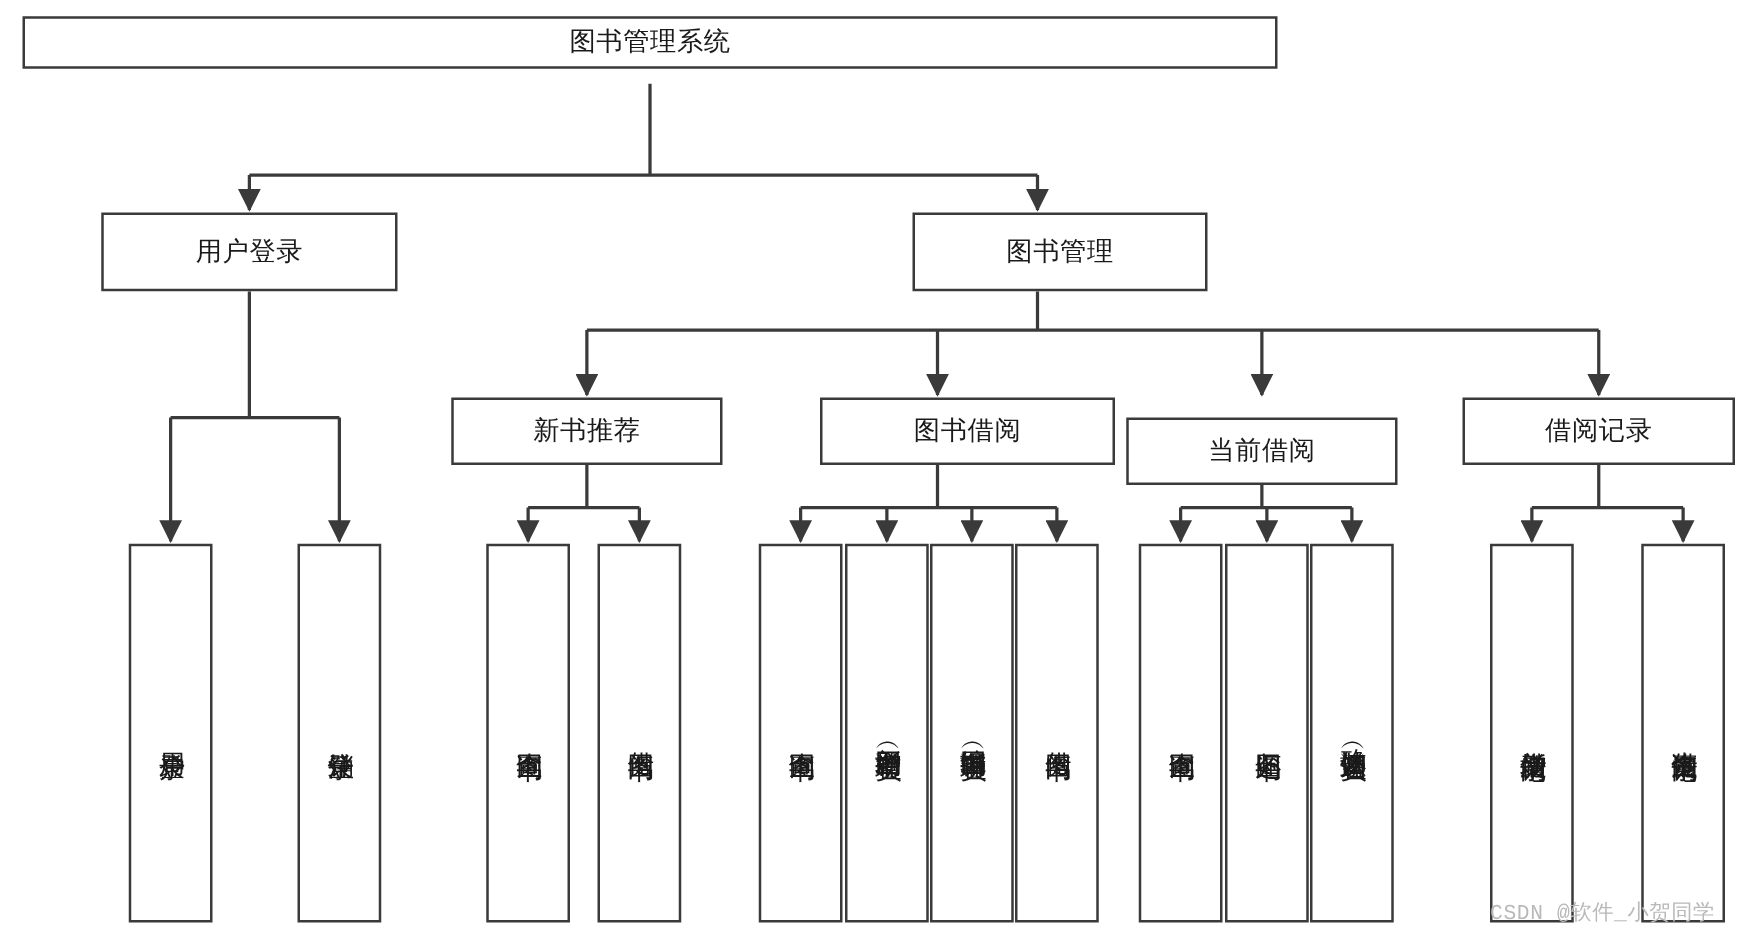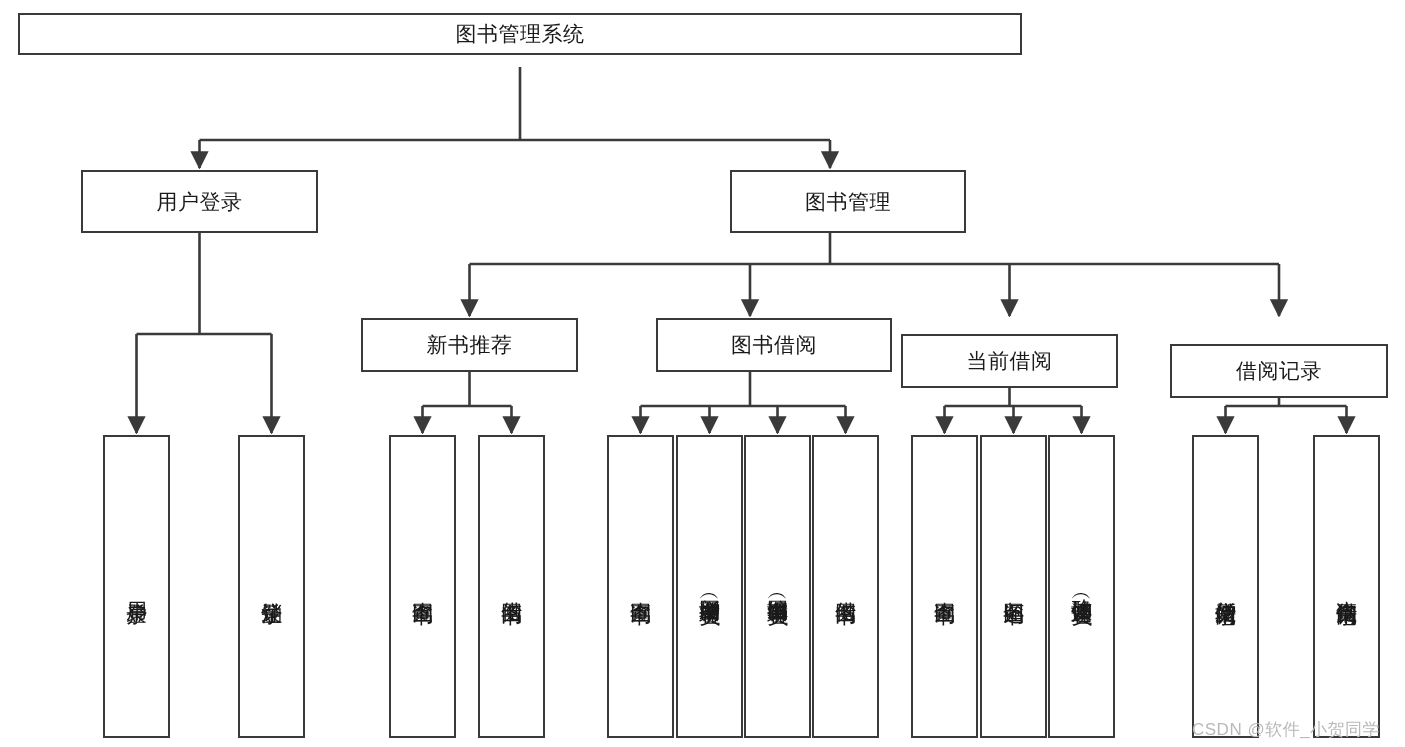--- a/index.html
+++ b/index.html
@@ -131,21 +131,21 @@
       </div>
       <div class="node-box node-level2" style="left: 361px; top: 318px; width: 217px; height: 54px;">
         <span class="node-label">新书推荐</span>
       </div>
       <div class="node-box node-level2" style="left: 632px; top: 318px; width: 236px; height: 54px; margin-left: 24px;">
         <span class="node-label">图书借阅</span>
       </div>
       <div class="node-box node-level2" style="left: 901px; top: 318px; width: 217px; height: 54px; margin-top: 16px;">
         <span class="node-label">当前借阅</span>
       </div>
-      <div class="node-box node-level2" style="left: 1170px; top: 318px; width: 218px; height: 54px; margin-top: 26px;">
+      <div class="node-box node-level2" style="left: 1170px; top: 318px; width: 218px; height: 54px;">
         <span class="node-label">借阅记录</span>
       </div>
       <div class="node-box node-leaf" style="left: 103px; top: 435px; width: 67px; height: 303px;">
         <span class="node-label">用户登录</span>
       </div>
       <div class="node-box node-leaf" style="left: 238px; top: 435px; width: 67px; height: 303px;">
         <span class="node-label">注销登录</span>
       </div>
       <div class="node-box node-leaf" style="left: 389px; top: 435px; width: 67px; height: 303px;">
         <span class="node-label">查询图书</span>
@@ -175,15 +175,15 @@
         <span class="node-label">确认归还（管理员）</span>
       </div>
       <div class="node-box node-leaf" style="left: 1192px; top: 435px; width: 67px; height: 303px;">
         <span class="node-label">新增借阅记录</span>
       </div>
       <div class="node-box node-leaf" style="left: 1313px; top: 435px; width: 67px; height: 303px;">
         <span class="node-label">查询借阅记录</span>
       </div>
     </div>
 
-  <div class="watermark" style="left: 1192px; top: 718px;">CSDN @软件_小贺同学</div>
+  <div class="watermark" style="left: 1192px; top: 718px; font-family: Liberation Mono, monospace;">CSDN @软件_小贺同学</div>
 
 </div>
 
 </body></html>

